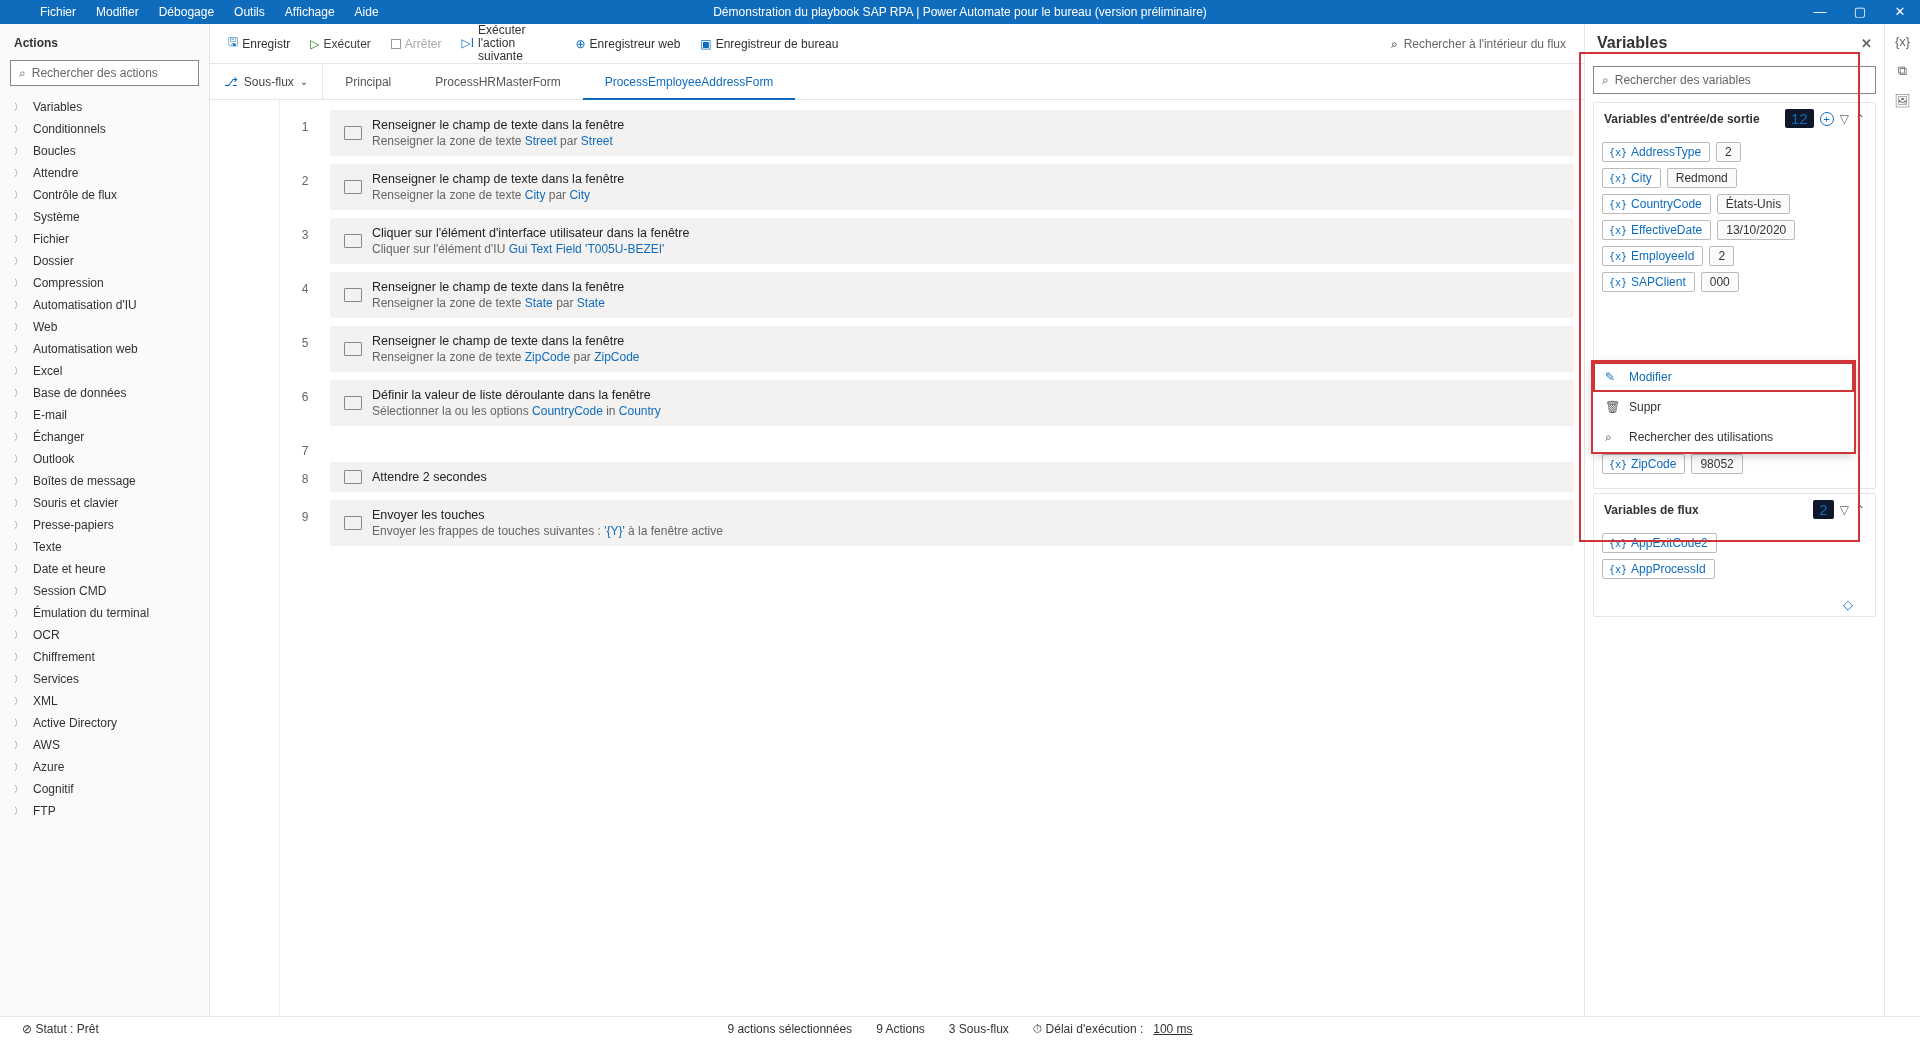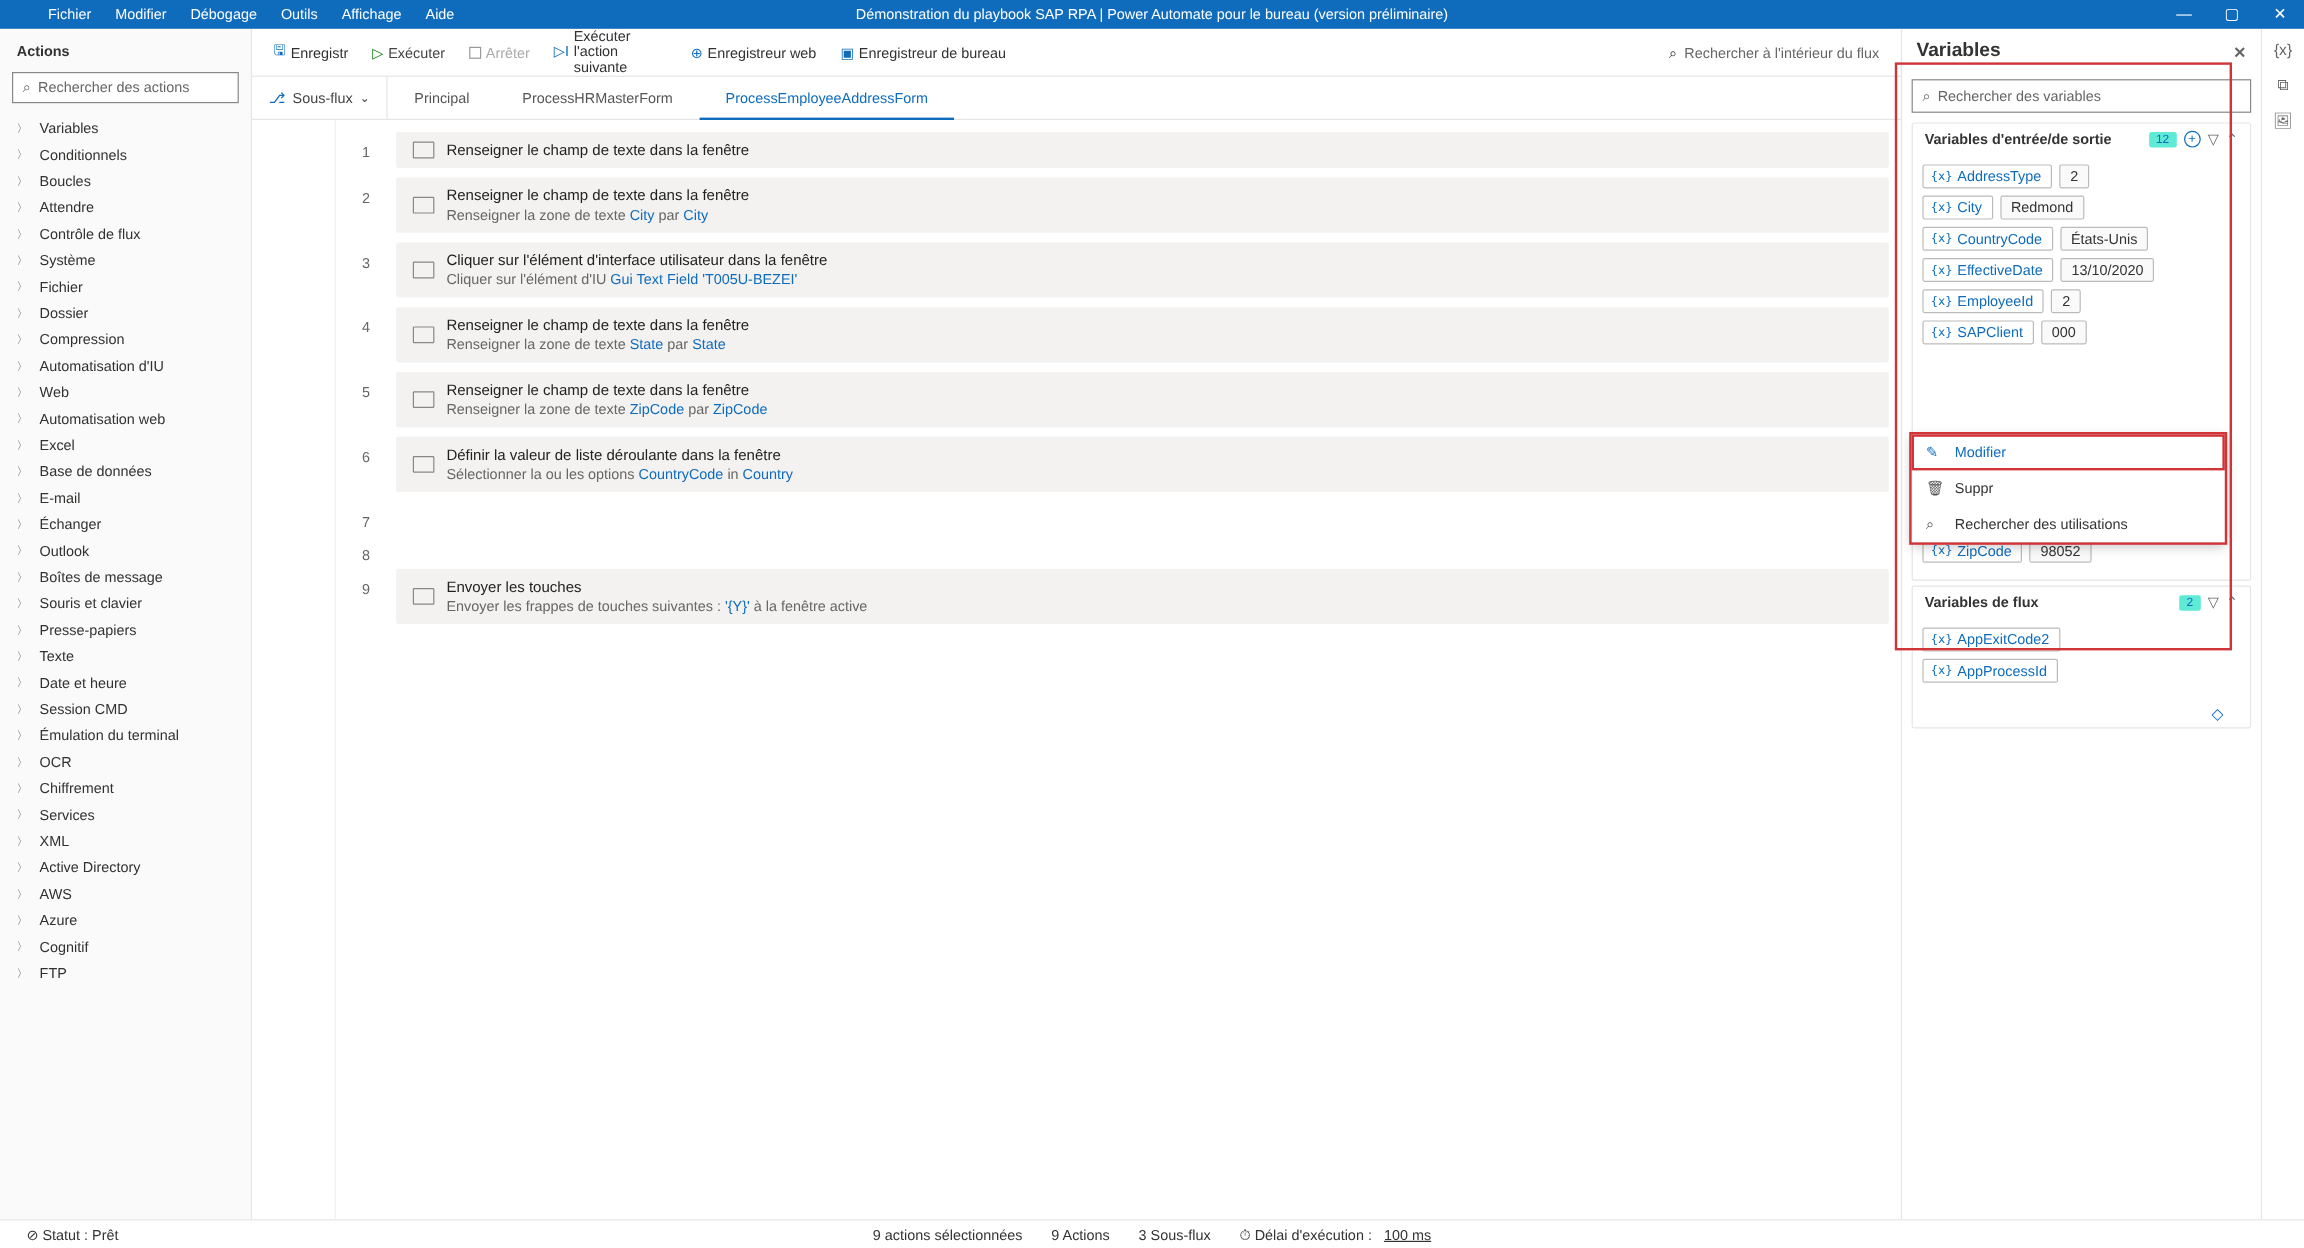--- a/index.html
+++ b/index.html
@@ -51,21 +51,21 @@
 .step-sub .link { color: #0f6cbd; }
 
 
 .vars-panel { width: 300px; border-left: 1px solid #e5e5e5; position: relative; padding: 0; }
 .vars-header { display: flex; align-items: center; padding: 10px 12px; font-size: 16px; font-weight: 600; }
 .vars-header .close { margin-left: auto; font-size: 13px; cursor: pointer; color: #666; }
 .vars-search { margin: 4px 8px 8px; border: 1px solid #888; padding: 6px 8px; display: flex; align-items: center; gap: 6px; font-size: 12px; color: #666; }
 .var-section { border: 1px solid #e5e5e5; margin: 4px 8px; border-radius: 2px; }
 .var-sec-head { display: flex; align-items: center; padding: 6px 10px; gap: 6px; }
 .var-sec-title { font-size: 12px; font-weight: 600; flex: 1; }
-.badge { background: #5eead4; color: #0f6cbd; border-radius: 2px; padding: 1px 6px; font-size: 10px; }
+.badge { background: #0f172a; color: #0f6cbd; border-radius: 2px; padding: 1px 6px; font-size: 15px; }
 .plus-circle { width: 14px; height: 14px; border: 1.5px solid #0f6cbd; border-radius: 50%; color: #0f6cbd; font-size: 11px; line-height: 12px; text-align: center; }
 .var-sec-head .ic { color: #666; font-size: 12px; cursor: pointer; }
 .var-list { padding: 2px 8px 8px; }
 .var-row { display: flex; align-items: center; gap: 6px; margin: 6px 0; }
 .var-chip { display: inline-flex; align-items: center; gap: 4px; border: 1px solid #bbb; border-radius: 2px; padding: 2px 8px 2px 6px; background: #fff; }
 .var-chip .x { color: #0f6cbd; font-size: 10px; font-family: monospace; }
 .var-chip .nm { color: #0f6cbd; font-size: 12px; }
 .var-val { border: 1px solid #bbb; border-radius: 2px; padding: 2px 8px; font-size: 12px; background: #fafafa; }
 
 
@@ -294,20 +294,21 @@
       <div class="tab active">ProcessEmployeeAddressForm</div>
     </div>
 
     <div class="steps-area">
       <div class="gutter"></div>
       <div class="steps-list" id="steps-list">
           <div class="step-row">
             <div class="step-num">1</div>
             <div class="step-card">
               <div class="step-title">Renseigner le champ de texte dans la fenêtre</div>
+              <div class="step-sub">Renseigner la zone de texte <span class="link">Street</span> par   <span class="link">Street</span></div>
             </div>
           </div>
           <div class="step-row">
             <div class="step-num">2</div>
             <div class="step-card">
               <div class="step-title">Renseigner le champ de texte dans la fenêtre</div>
               <div class="step-sub">Renseigner la zone de texte <span class="link">City</span> par   <span class="link">City</span></div>
             </div>
           </div>
           <div class="step-row">
@@ -336,20 +337,23 @@
             <div class="step-card">
               <div class="step-title">Définir la valeur de liste déroulante dans la fenêtre</div>
               <div class="step-sub">Sélectionner la ou les options <span class="link">CountryCode</span>   in <span class="link">Country</span></div>
             </div>
           </div>
           <div class="step-row">
             <div class="step-num">7</div>
           </div>
           <div class="step-row">
             <div class="step-num">8</div>
+            <div class="step-card">
+              <div class="step-title">Attendre <span class="link">2</span> secondes</div>
+            </div>
           </div>
           <div class="step-row">
             <div class="step-num">9</div>
             <div class="step-card">
               <div class="step-title">Envoyer les touches</div>
               <div class="step-sub">Envoyer les frappes de touches suivantes : <span class="link">'{Y}'</span> à la fenêtre active</div>
             </div>
           </div>
         </div>
     </div>

